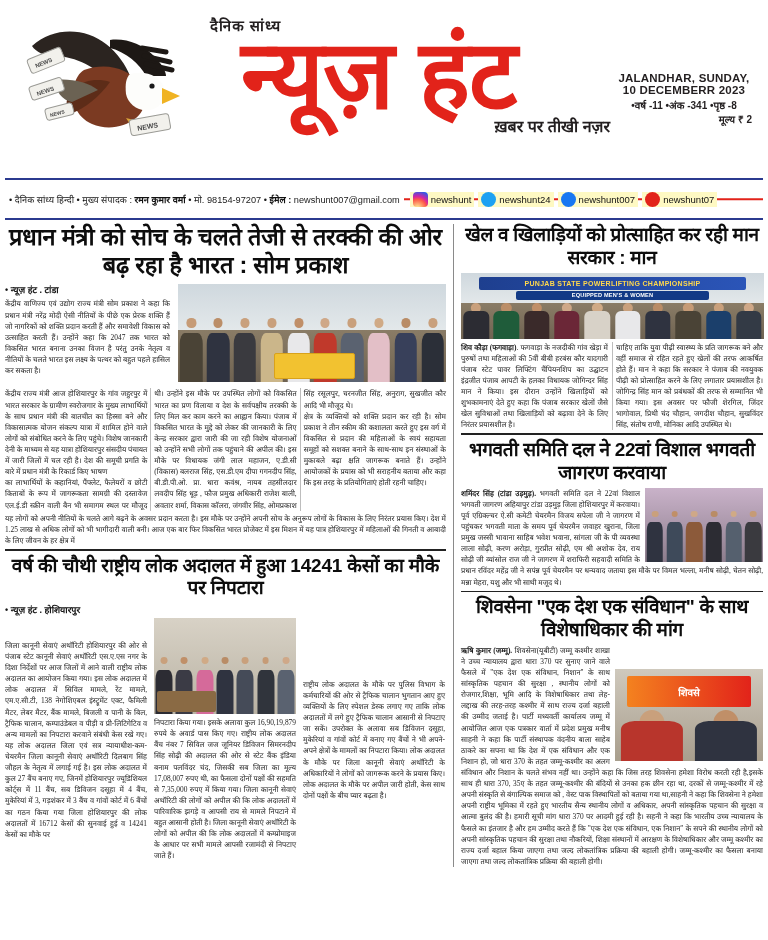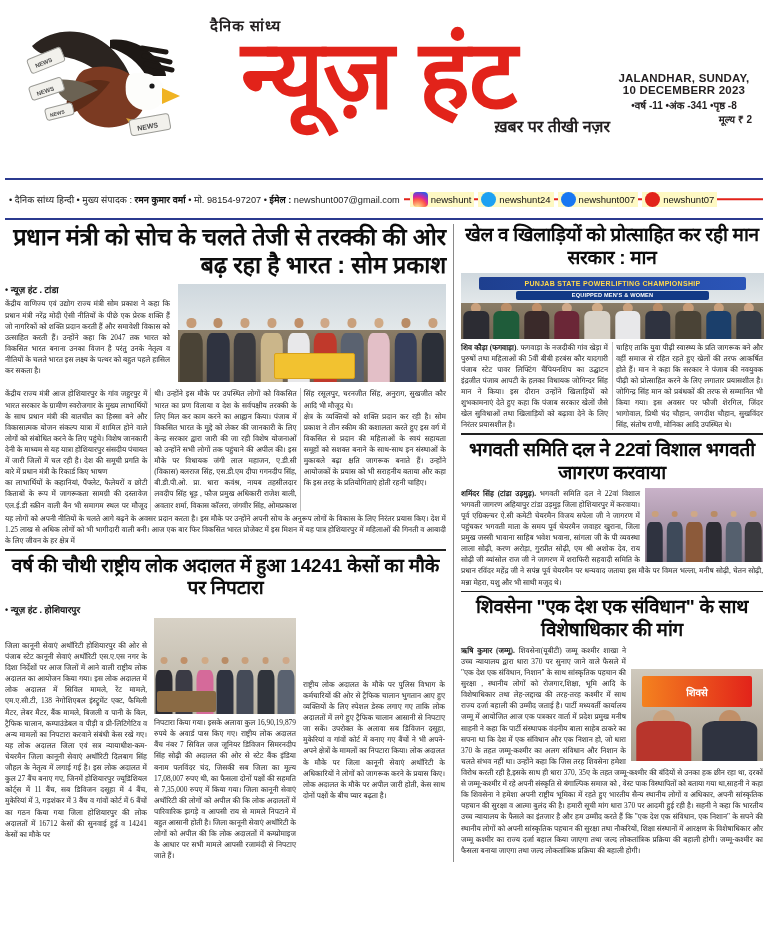--- a/index.html
+++ b/index.html
@@ -75,21 +75,21 @@
   
   .content { display: flex; padding: 4px 5px 0 5px; }
   .col-left  { width: 443px; }
   .col-right { width: 310px; margin-left: 7px; border-left: 1.2px solid #8a8a8a; padding-left: 7px; }
 
   .rule { height: 1.6px; background: #222; margin: 3px 0 4px 0; }
 
   h1.headline {
     font-family: "Liberation Sans", "DejaVu Sans", sans-serif;
     font-size: 23.5px; font-weight: bold; color: #0d0d0d;
-    text-align: right; line-height: 1.18; letter-spacing: -0.2px;
+    text-align: center; line-height: 1.18; letter-spacing: -0.2px;
   }
   h2.headline-2 {
     font-family: "Liberation Sans", "DejaVu Sans", sans-serif;
     font-size: 19px; font-weight: bold; color: #0d0d0d;
     text-align: center; line-height: 1.2; letter-spacing: -0.2px;
   }
   h3.headline-3 {
     font-family: "Liberation Sans", "DejaVu Sans", sans-serif;
     font-size: 19px; font-weight: bold; color: #0d0d0d;
     text-align: center; line-height: 1.2; letter-spacing: -0.3px;
@@ -447,21 +447,21 @@
           </style>
           <div class="body-txt" data-name="bhagwati-body"><b data-name="bhagwati-byline">शमिंदर सिंह (टांडा उड़मुड़).</b><span> भगवती समिति दल ने 22वां विशाल भगवती जागरण अहियापुर टांडा उड़मुड़ जिला होशियारपुर में करवाया। पूर्व एग्रिक्ल्चर ऐ.सी कमेटी चेयरमैन विजय सपेला जी ने जागरण में पहुंचकर भगवती माता के समय पूर्व चेयरमैन जवाहर खुराना, जिला प्रमुख जस्सी भावाना साहिब भवेश भवाना, सांगला जी के पी व्यवस्था लाला सोढ़ी, करण अरोड़ा, गुरप्रीत सोढ़ी, एम श्री अशोक देव, राय सोढ़ी जी ब्यांसोल राज जी ने जागरण में शराफिरी सहवादी समिति के प्रधान रविंदर महेंद्र जी ने सपंन्न पूर्व चेयरमैन पर धन्यवाद जताया इस मौके पर विमल भल्ला, मनीष सोढ़ी, चेतन सोढ़ी, मन्ना मेहरा, यशु और भी साथी मजूद थे।</span></div>
         </div>
       </div>
 
       <div class="rule" data-name="section-divider-3"></div>
 
       <div data-name="article-shivsena-story">
         <h3 class="headline-3" data-name="shivsena-headline">शिवसेना "एक देश एक संविधान" के साथ विशेषाधिकार की मांग</h3>
         <div class="clearfix" style="margin-top:3px;">
-          <div class="photo" style="width:132px;height:92px;float:right;margin:24px 0 3px 5px;" data-name="shivsena-press-conference-photo">
+          <div class="photo" style="width:148px;height:92px;float:right;margin:24px 0 3px 5px;" data-name="shivsena-press-conference-photo">
             <div style="position:absolute;inset:0;background:linear-gradient(180deg,#cfc9bd,#a89e8d)" data-name="photo-background"></div>
             <div class="orange-banner" data-name="photo-banner-text">शिवसे</div>
             <div class="crowd" style="height:58%;" data-name="photo-people-group">
               <div class="person">
                   <div class="head" style="background:#c9a07c"></div>
                   <div class="torso" style="background:#b8352c"></div>
                 </div>
               <div class="person">
                   <div class="head" style="background:#c08f68"></div>
                   <div class="torso" style="background:#2f3340"></div>

